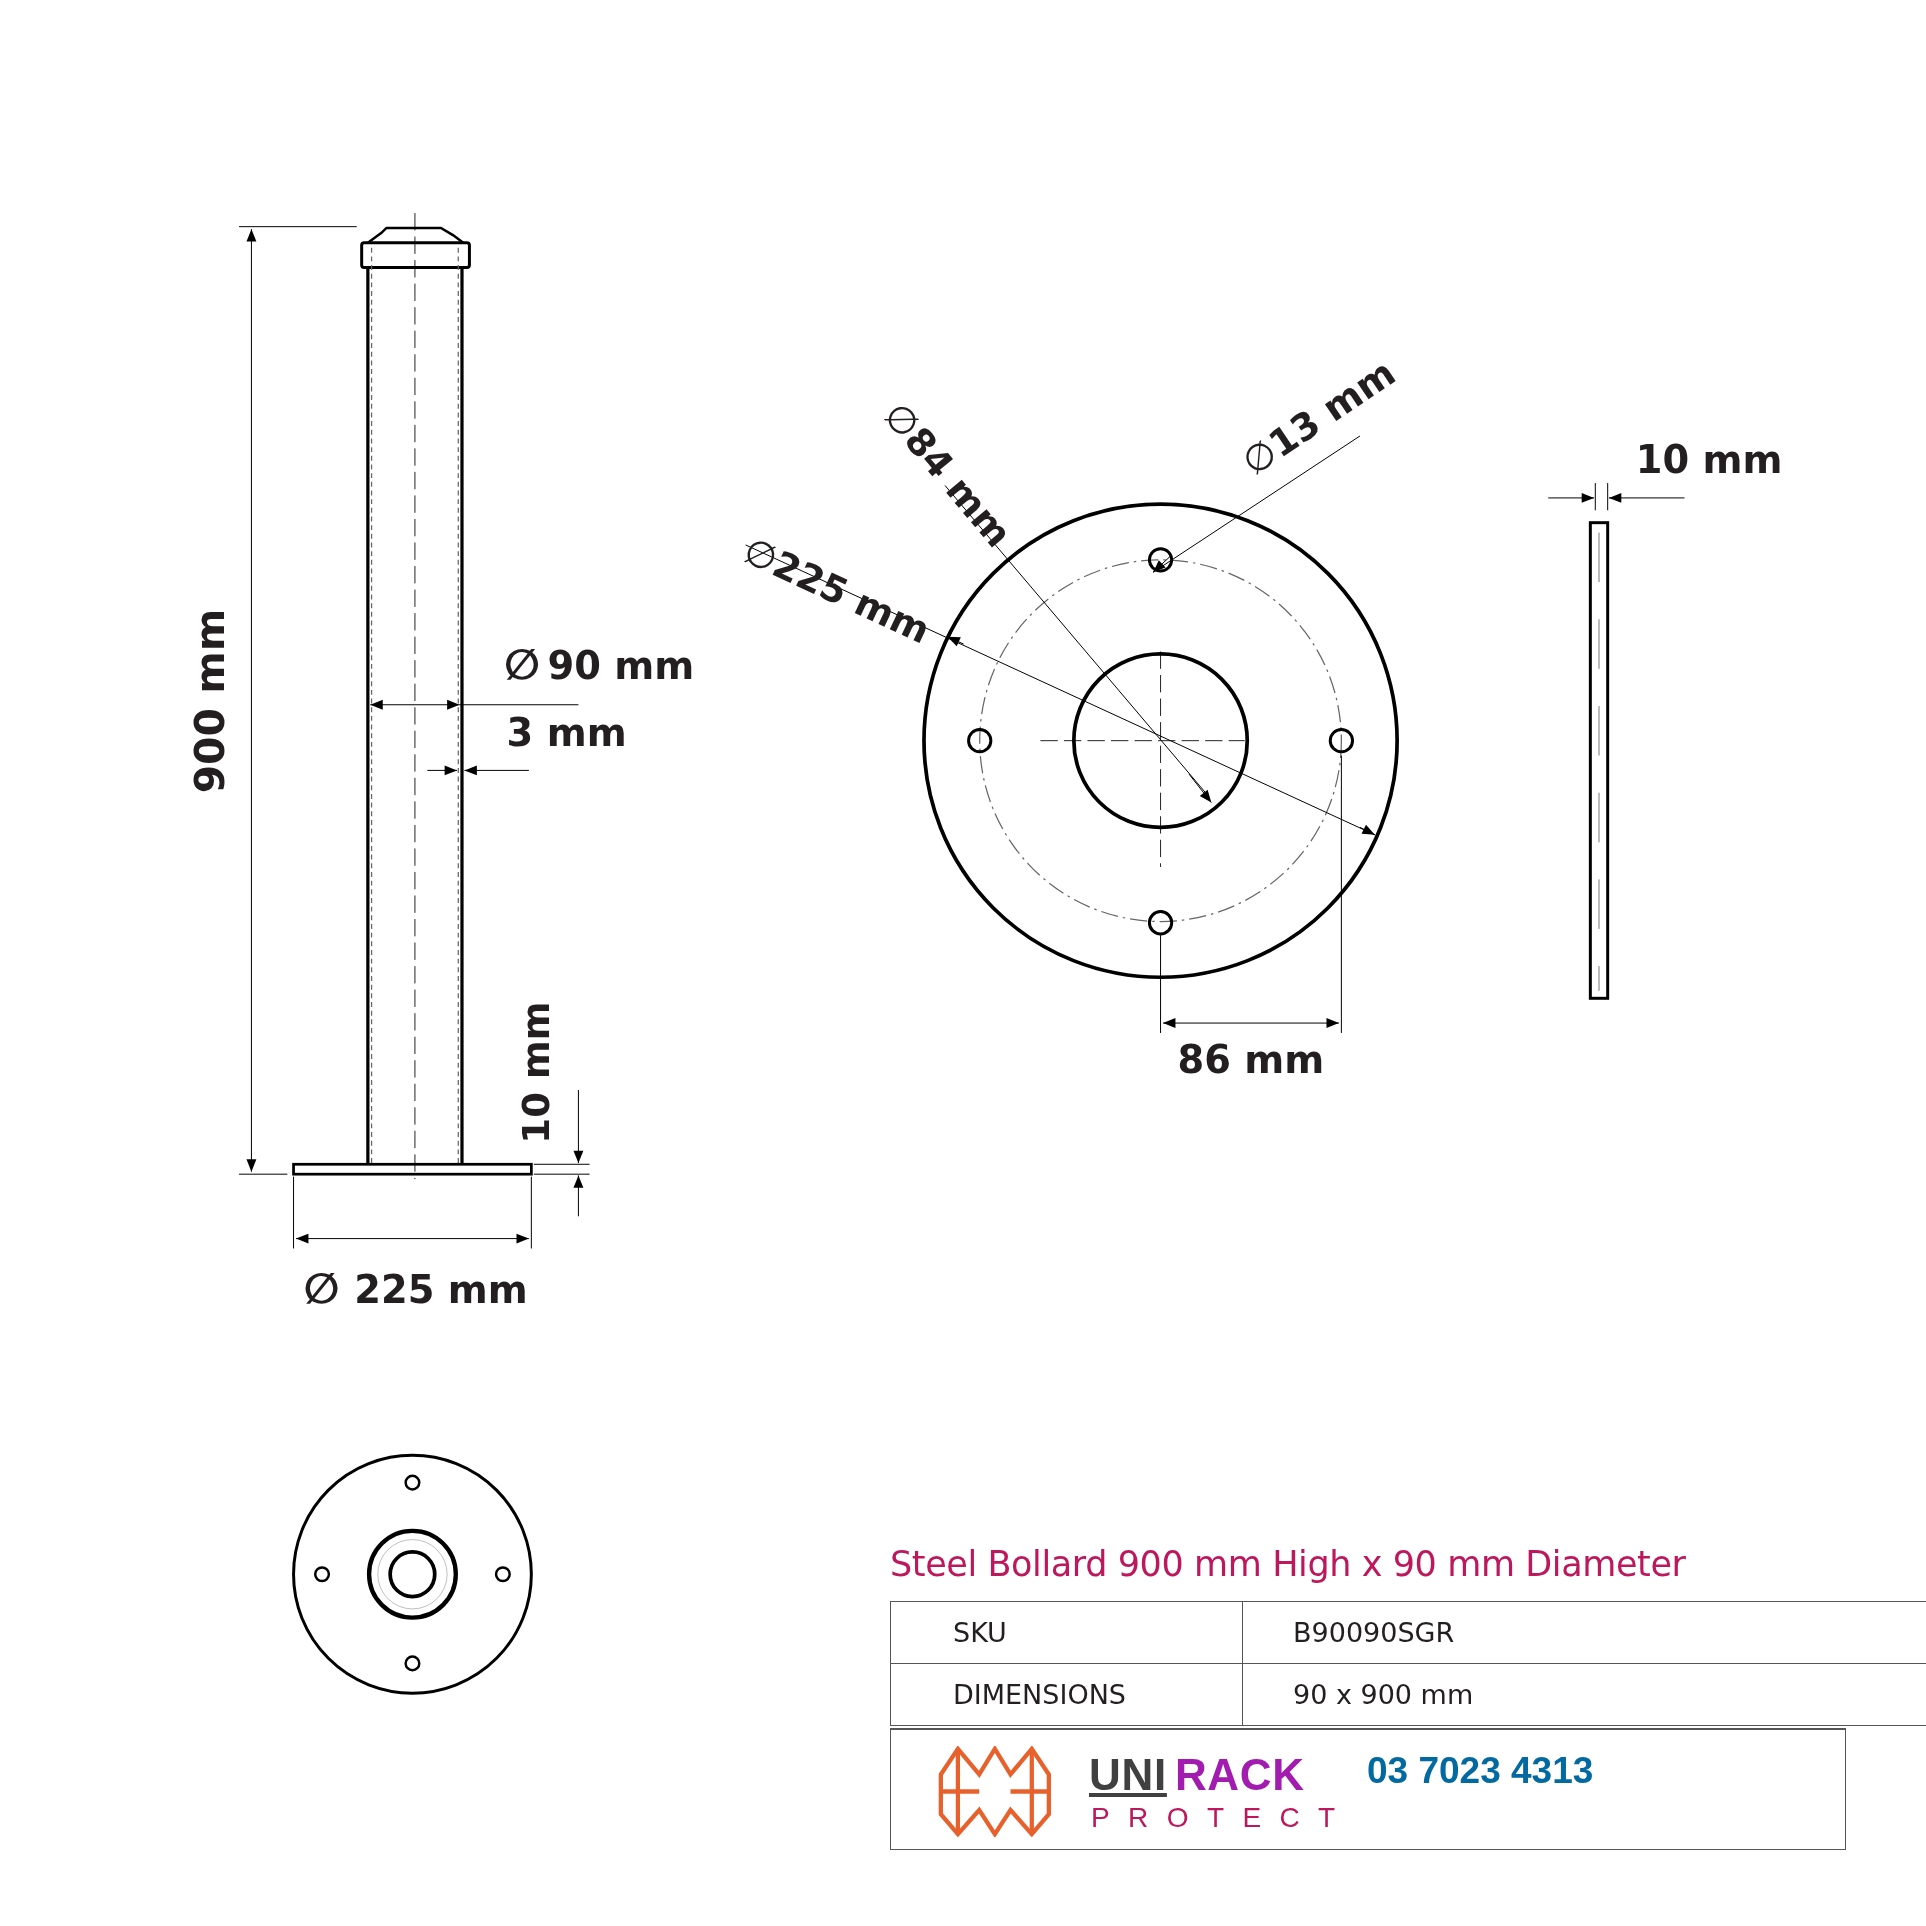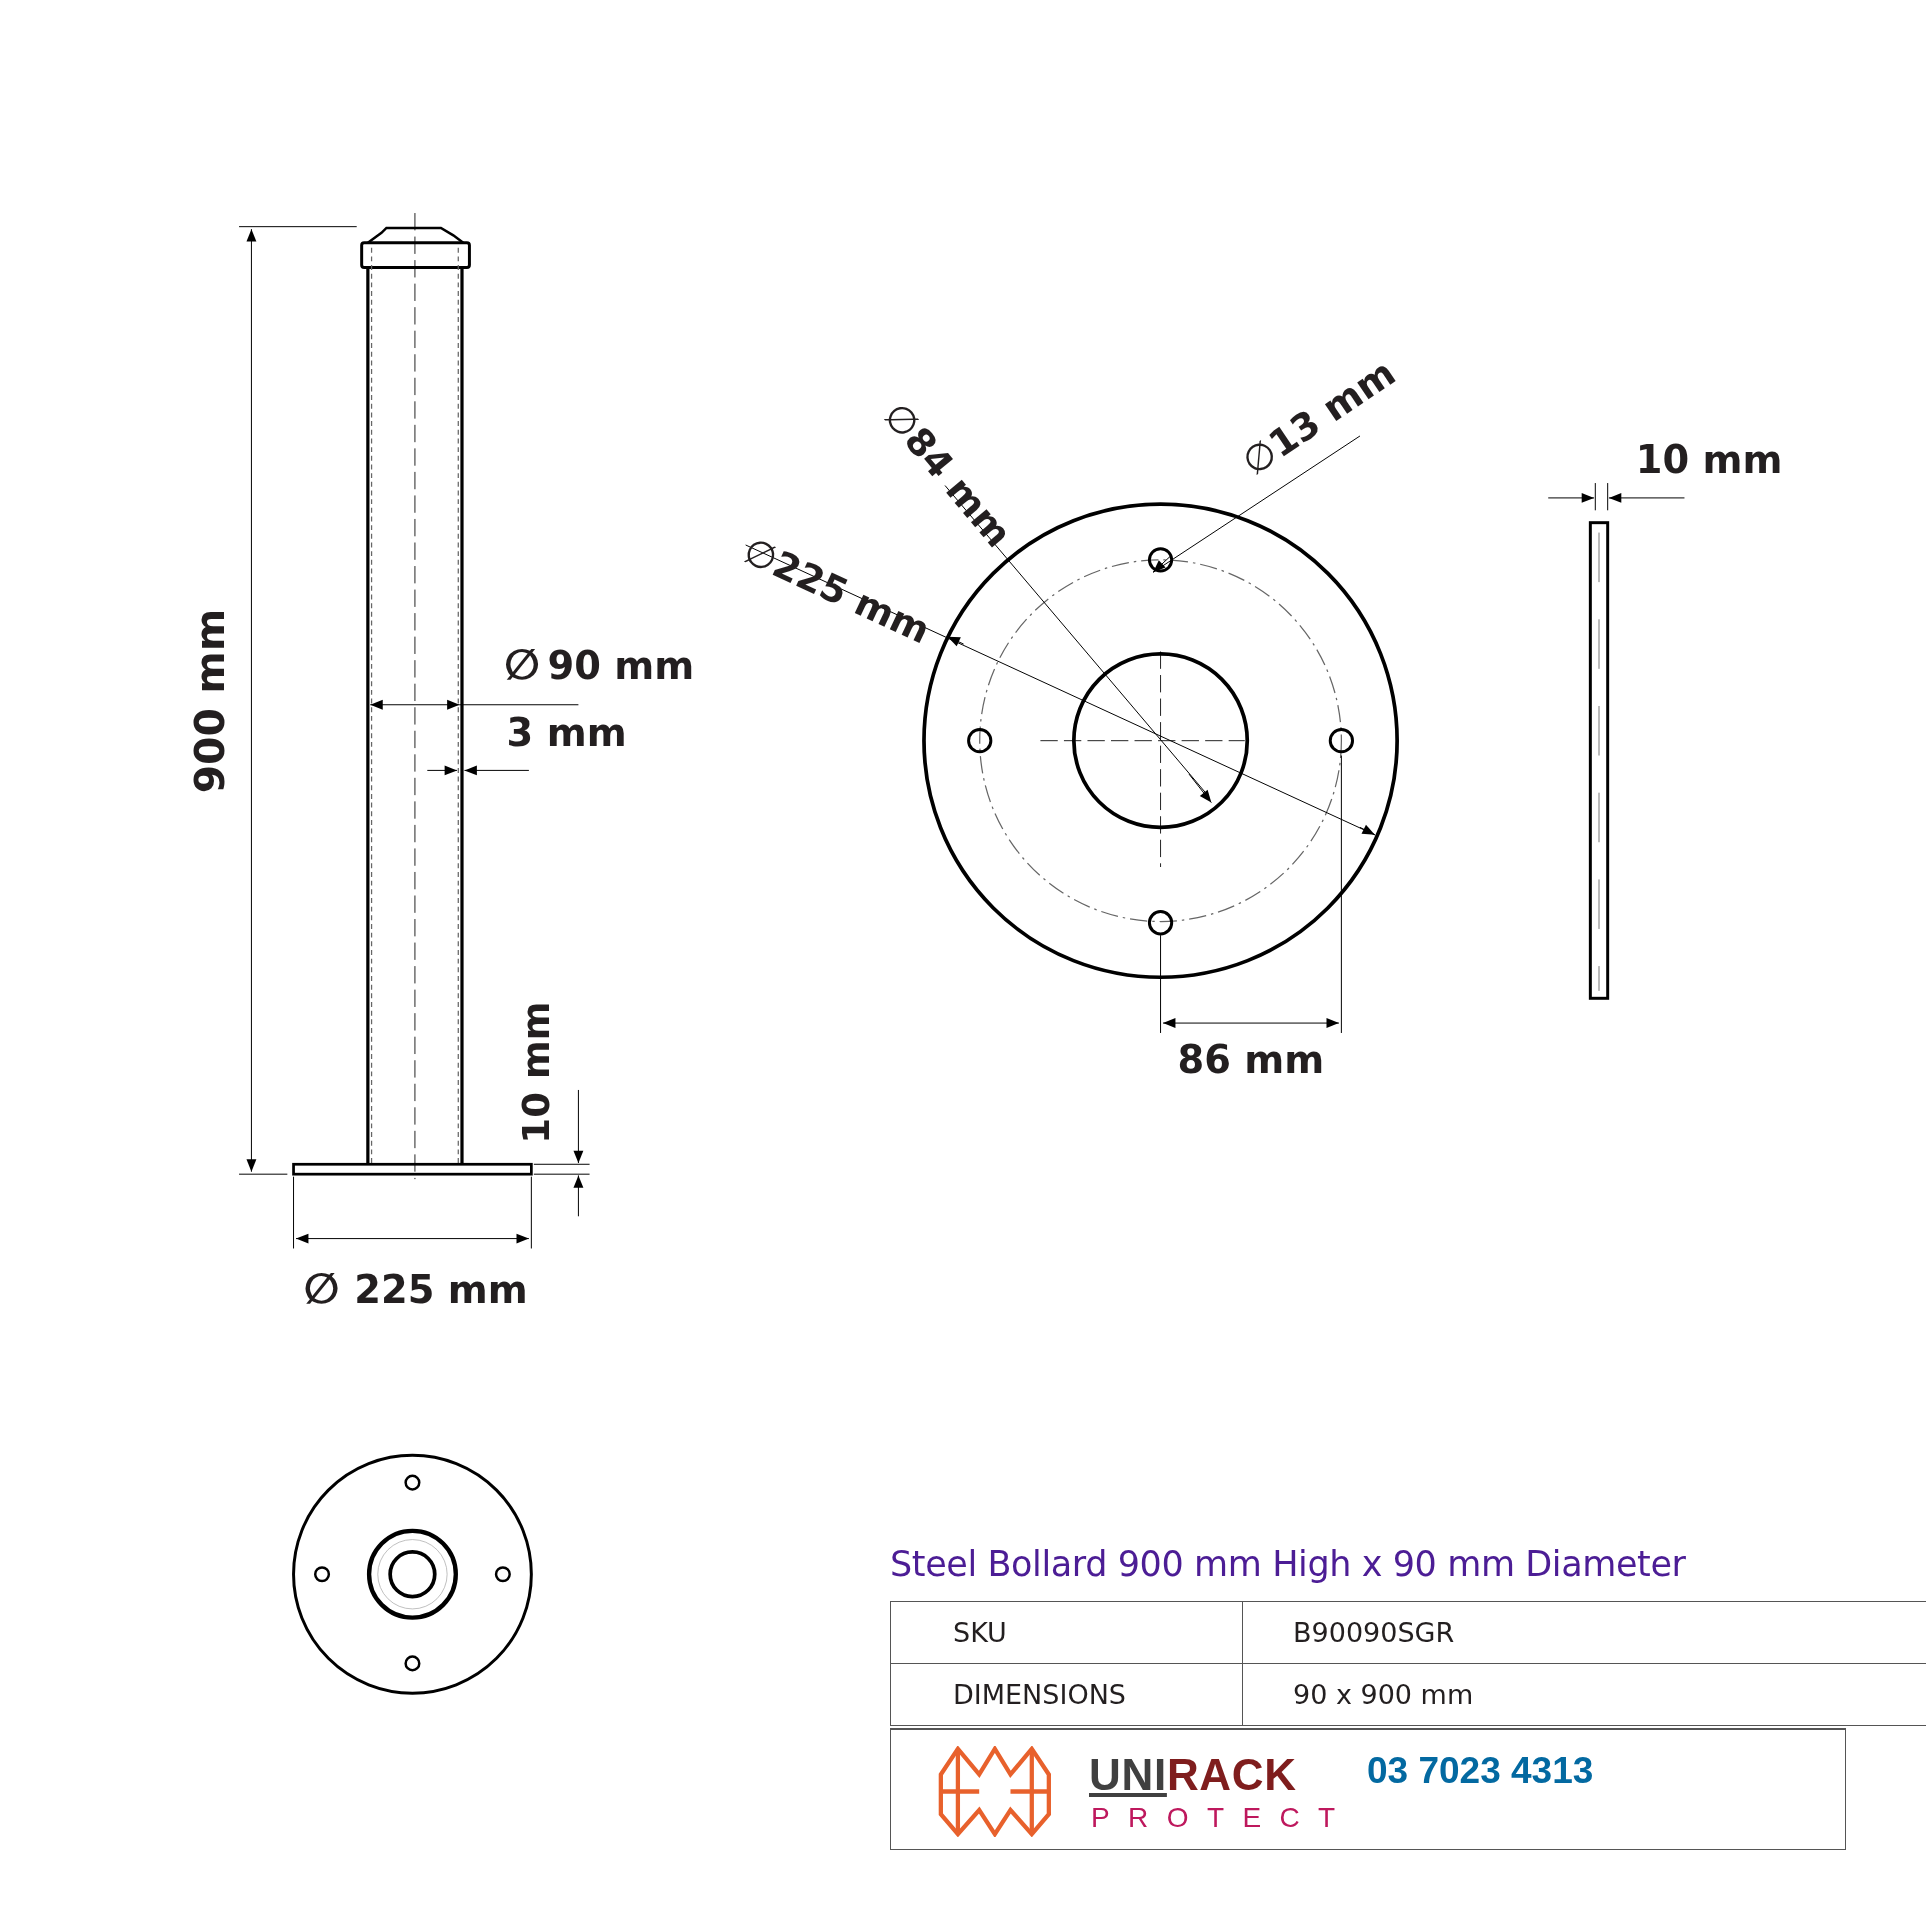--- a/index.html
+++ b/index.html
@@ -1,26 +1,26 @@
 <!DOCTYPE html>
 <html style="font-size:11.3px"><head>
 <meta charset="utf-8">
 <style>
   html,body{margin:0;padding:0;background:#fff;}
   body{width:1926px;height:1926px;position:relative;overflow:hidden;font-family:"Liberation Sans",sans-serif;color:#231f20;}
   svg.draw{position:absolute;left:0;top:0;width:1926px;height:1926px;}
   .dim{font-family:"DejaVu Sans",sans-serif;font-weight:bold;fill:#231f20;}
-  .title{position:absolute;left:890px;top:1544px;font-size:35px;color:#4c1d95;font-family:"DejaVu Sans",sans-serif;letter-spacing:-0.4px;}
+  .title{position:absolute;left:890px;top:1544px;font-size:35px;color:#be185d;font-family:"DejaVu Sans",sans-serif;letter-spacing:-0.4px;}
   .spec-table{position:absolute;left:890px;top:1601px;width:1115px;border-collapse:collapse;font-family:"DejaVu Sans",sans-serif;font-size:27px;}
   .spec-table td{border:1.4px solid #555;height:61px;padding:0;vertical-align:middle;}
   .spec-table td.k{width:709px;padding-left:62px;width:289px;}
   .spec-table td.v{padding-left:50px;}
   .footer{position:absolute;left:890px;top:1728px;width:954px;height:119px;border:1.4px solid #555;border-top:2.8px double #555;}
   .brand-uni{position:absolute;left:198px;top:20px;font-size:44px;font-weight:bold;font-family:"Liberation Sans",sans-serif;letter-spacing:0.7px;}
-  .brand-uni .u{color:#404040;text-decoration:underline;} .brand-uni .r{color:#7f1d1d;}
+  .brand-uni .u{color:#404040;text-decoration:underline;} .brand-uni .r{color:#a21caf;margin-left:8px;}
   .brand-protect{position:absolute;left:200px;top:72px;font-size:28px;color:#be185d;letter-spacing:18.4px;font-family:"Liberation Sans",sans-serif;}
   .phone{position:absolute;left:476px;top:20px;font-size:37px;font-weight:bold;color:#0369a1;font-family:"Liberation Sans",sans-serif;}
   .web{position:absolute;left:474px;top:71px;font-size:31px;font-weight:bold;color:#231f20;font-family:"Liberation Sans",sans-serif;}
   .logo{position:absolute;left:47px;top:15.6px;width:135px;height:91px;}
 </style>
 </head>
 <body>
 
 <svg class="draw" viewBox="0 0 1555 1555" xmlns="http://www.w3.org/2000/svg">
   <defs>

